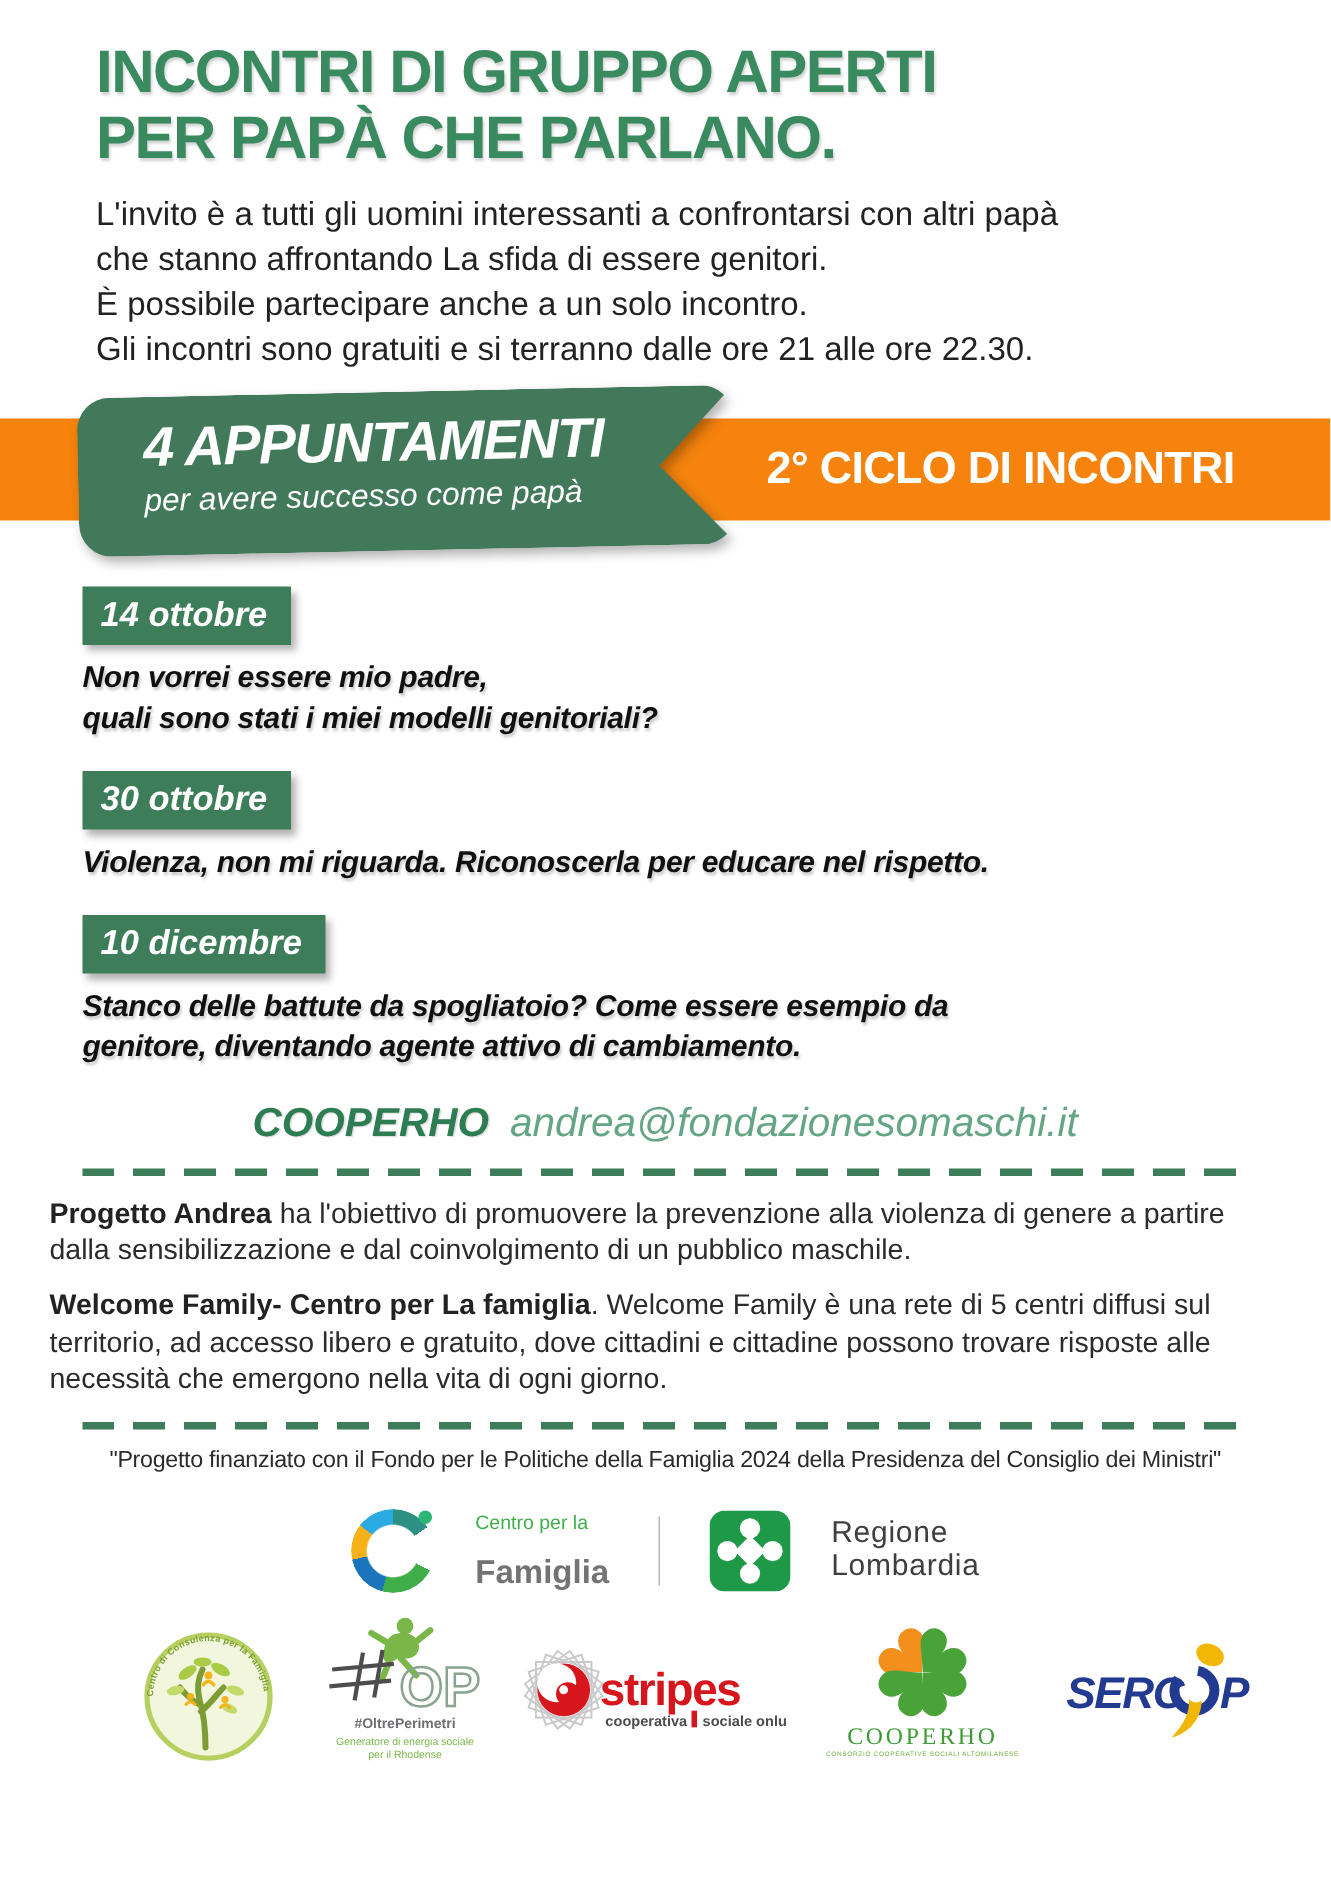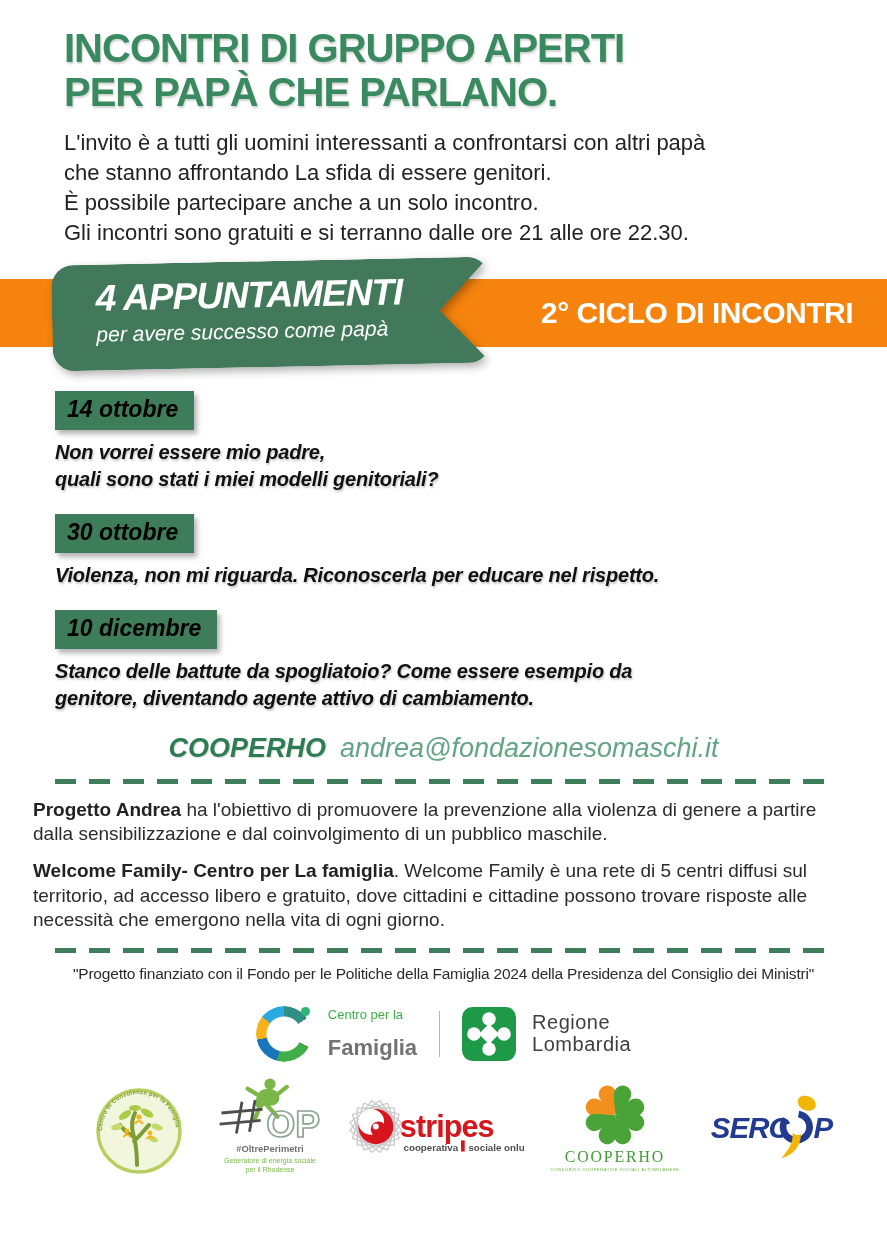--- a/index.html
+++ b/index.html
@@ -21,49 +21,49 @@
   .ribbon-wrap{position:absolute;left:52px;top:0;filter:drop-shadow(3px 4px 4px rgba(0,0,0,0.3));}
   .ribbon{
     width:438px;height:106px;background:#41795a;border-radius:22px;
     clip-path:polygon(0 0,100% 0,88.5% 50%,100% 100%,0 100%);
     transform:rotate(-1.2deg);color:#fff;box-sizing:border-box;
     padding:13px 60px 0 44px;
   }
   .ribbon-title{font-size:37px;font-weight:bold;font-style:italic;letter-spacing:-1px;white-space:nowrap;}
   .ribbon-sub{font-size:21px;font-style:italic;margin-top:3px;white-space:nowrap;}
   .cycle{
-    position:absolute;left:514px;top:18px;width:366px;height:68px;
+    position:absolute;left:484px;top:18px;width:366px;height:68px;
     display:flex;align-items:center;justify-content:center;
     color:#fff;font-size:30px;font-weight:bold;letter-spacing:-0.5px;white-space:nowrap;
   }
   
   .schedule{padding:18px 55px 0 55px;}
   .item{margin-bottom:21px;}
   .badge{
-    display:inline-block;background:#3e7d5a;color:#000000;font-weight:bold;font-style:italic;
+    display:inline-block;background:#3e7d5a;color:#ffffff;font-weight:bold;font-style:italic;
     font-size:23px;padding:5px 16px 7px 12px;box-shadow:3px 4px 5px rgba(0,0,0,0.3);
   }
   .desc{
     margin-top:9px;font-weight:bold;font-style:italic;font-size:20px;color:#101010;
     line-height:1.35;letter-spacing:-0.2px;text-shadow:1px 2px 2px rgba(0,0,0,0.22);
   }
   .desc div{white-space:nowrap;}
   
   .contacts{text-align:center;margin-top:10px;font-size:27px;font-style:italic;white-space:nowrap;}
   .contact-label{color:#2e7d52;font-weight:bold;margin-right:14px;text-shadow:1px 1px 1px rgba(0,0,0,0.15);}
   .contact-email{color:#63a584;}
   
   .divider{margin:15px 52px 0 55px;height:5px;
     background:repeating-linear-gradient(90deg,#3e7d5a 0,#3e7d5a 21px,transparent 21px,transparent 34px);}
   .about{padding:4px 50px 0 33px;color:#2b2b2b;font-size:19px;line-height:1.3;max-width:800px;}
   .about p{margin:10px 0 12px;}
   .about b{color:#222;}
   .funding{margin-top:12px;text-align:center;font-size:15.5px;letter-spacing:-0.2px;color:#2b2b2b;white-space:nowrap;}
   
-  .logo-row1{display:flex;justify-content:center;align-items:center;gap:16px;margin-top:20px;height:62px;}
+  .logo-row1{display:flex;justify-content:center;align-items:center;gap:27px;margin-top:20px;height:62px;}
   .c-mark{position:relative;width:56px;height:56px;}
   .c-ring{
     width:56px;height:56px;border-radius:50%;
     background:conic-gradient(from 0deg,#2e8f83 0deg 55deg,transparent 55deg 118deg,#3fae49 118deg 195deg,#1b75bb 195deg 258deg,#f7b21a 258deg 308deg,#29abe2 308deg 360deg);
     -webkit-mask:radial-gradient(circle,transparent 0 17px,#000 18px);
     mask:radial-gradient(circle,transparent 0 17px,#000 18px);
   }
   .c-dot{position:absolute;top:1px;right:2px;width:9px;height:9px;border-radius:50%;background:#2bb673;}
   .cf-name .l1{font-size:13px;color:#3fae49;}
   .cf-name .l2{font-size:22px;font-weight:bold;color:#737373;margin-top:13px;}

